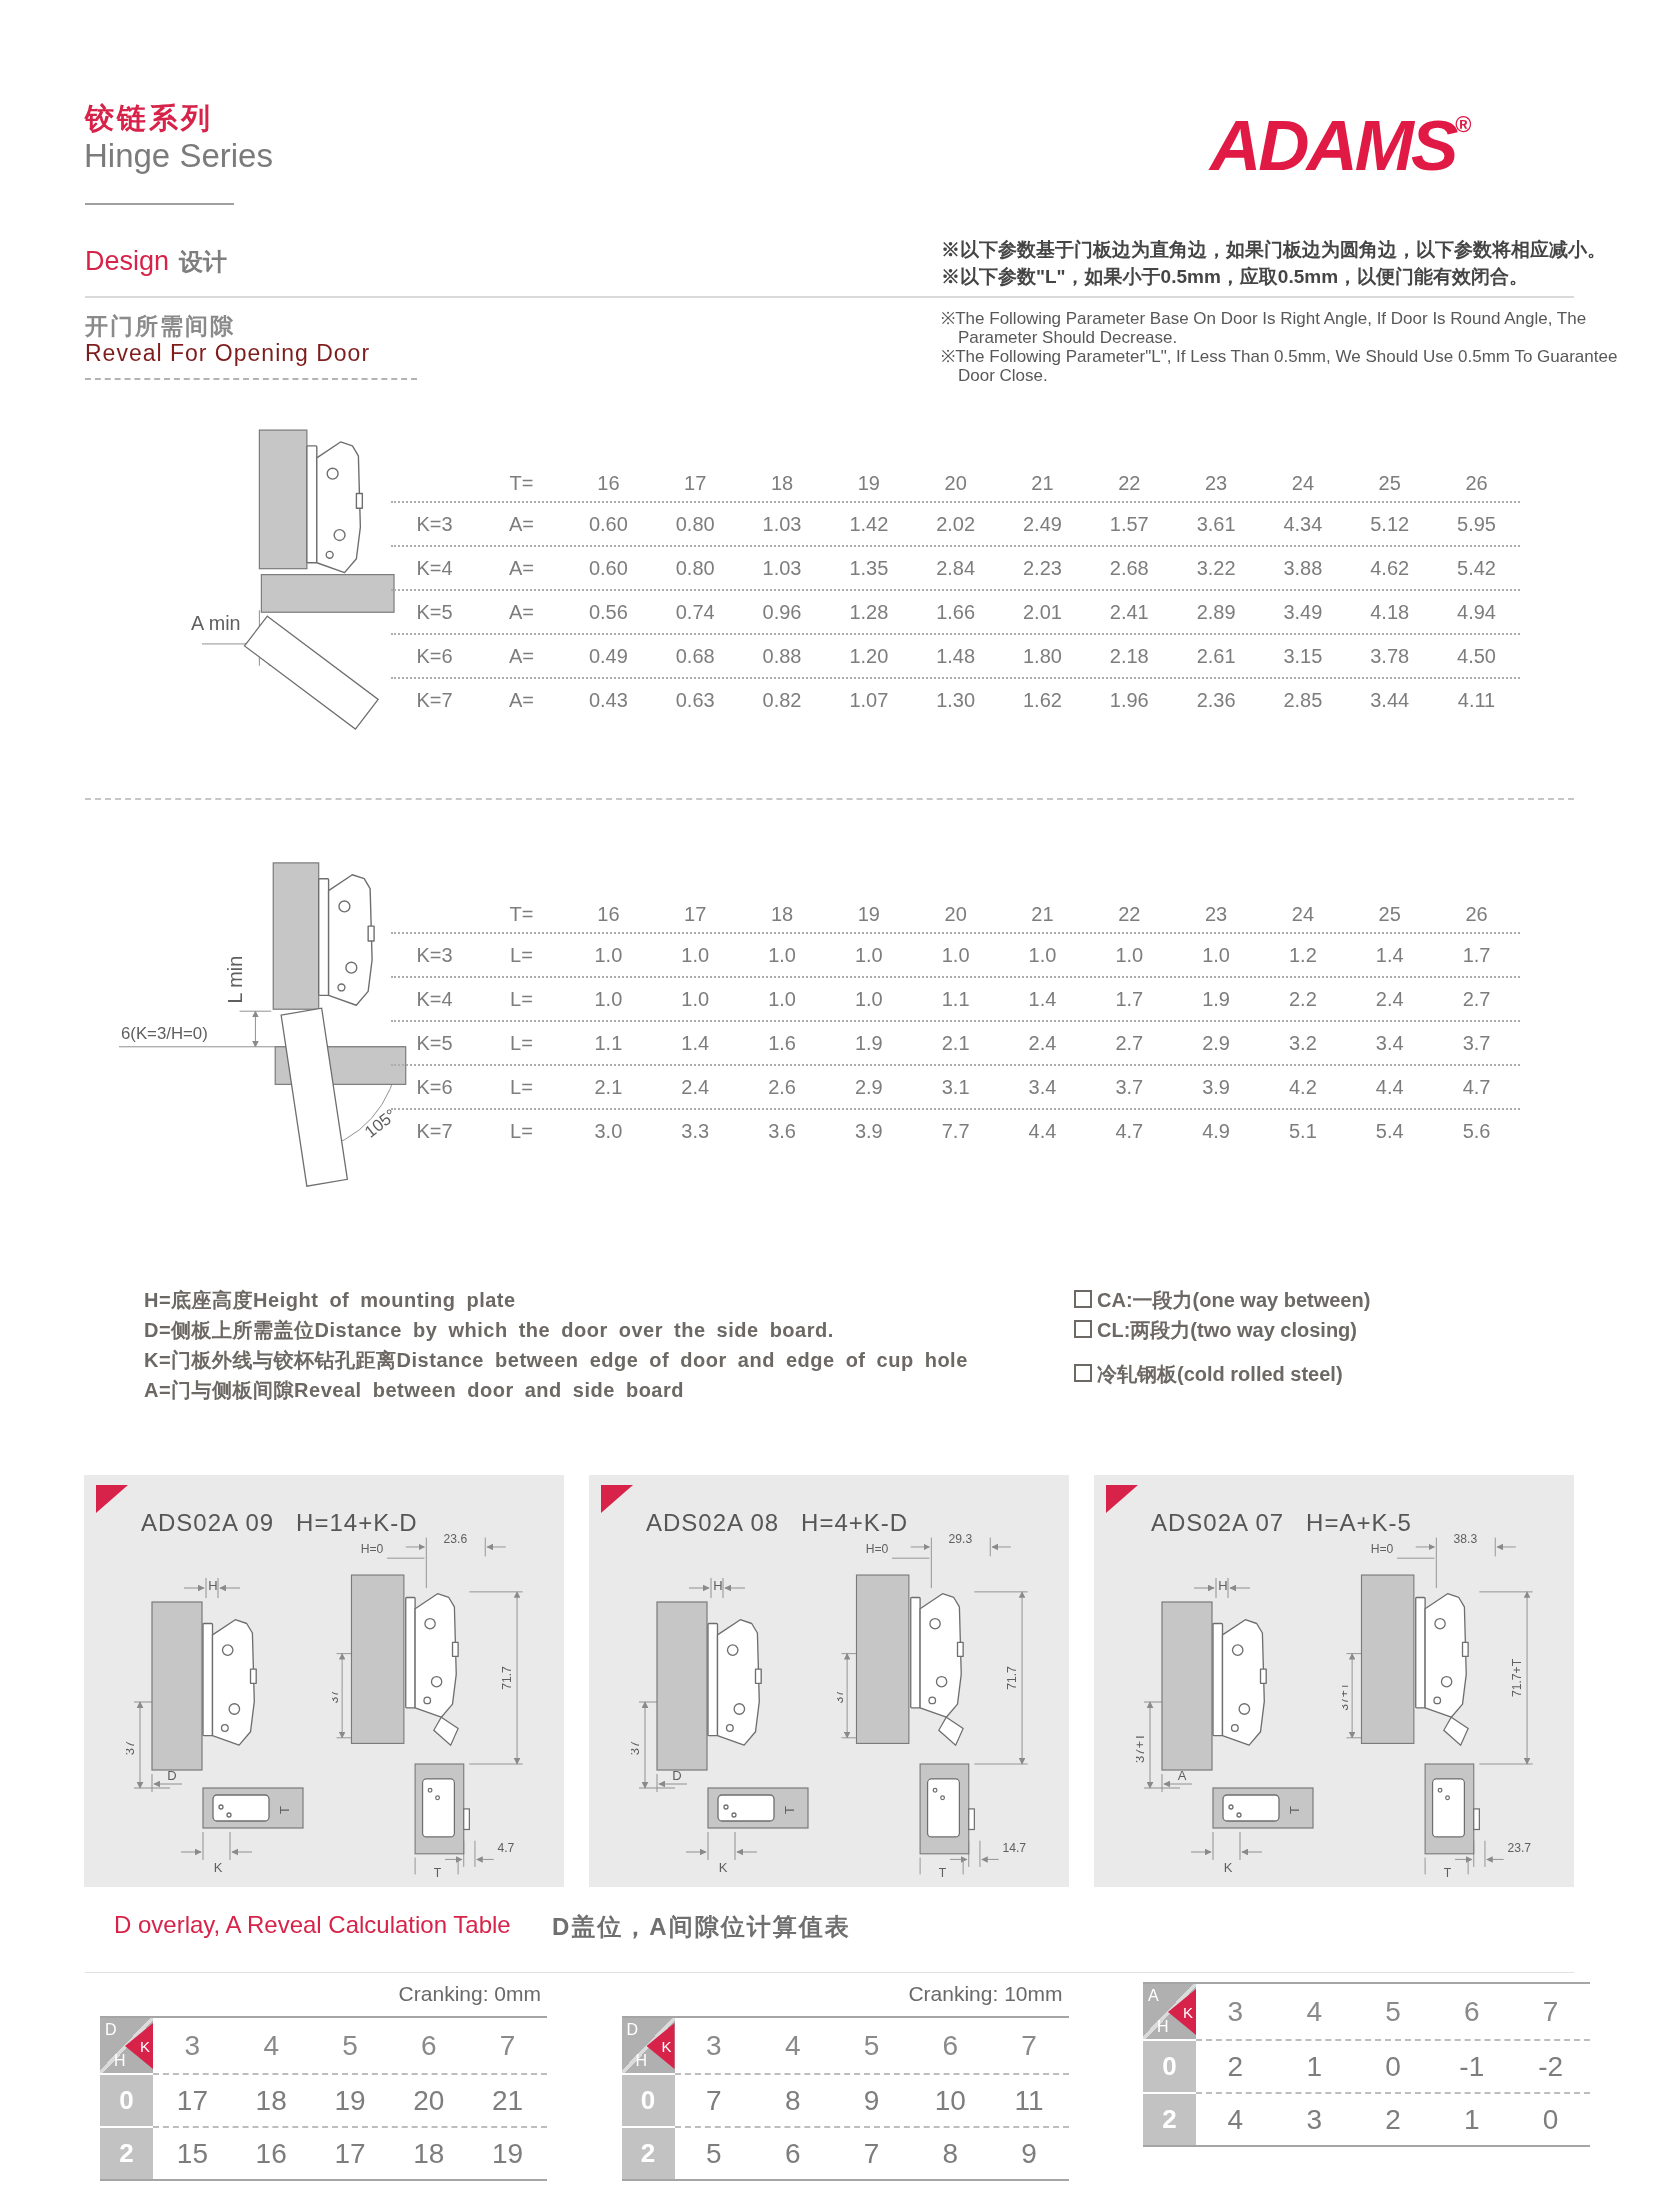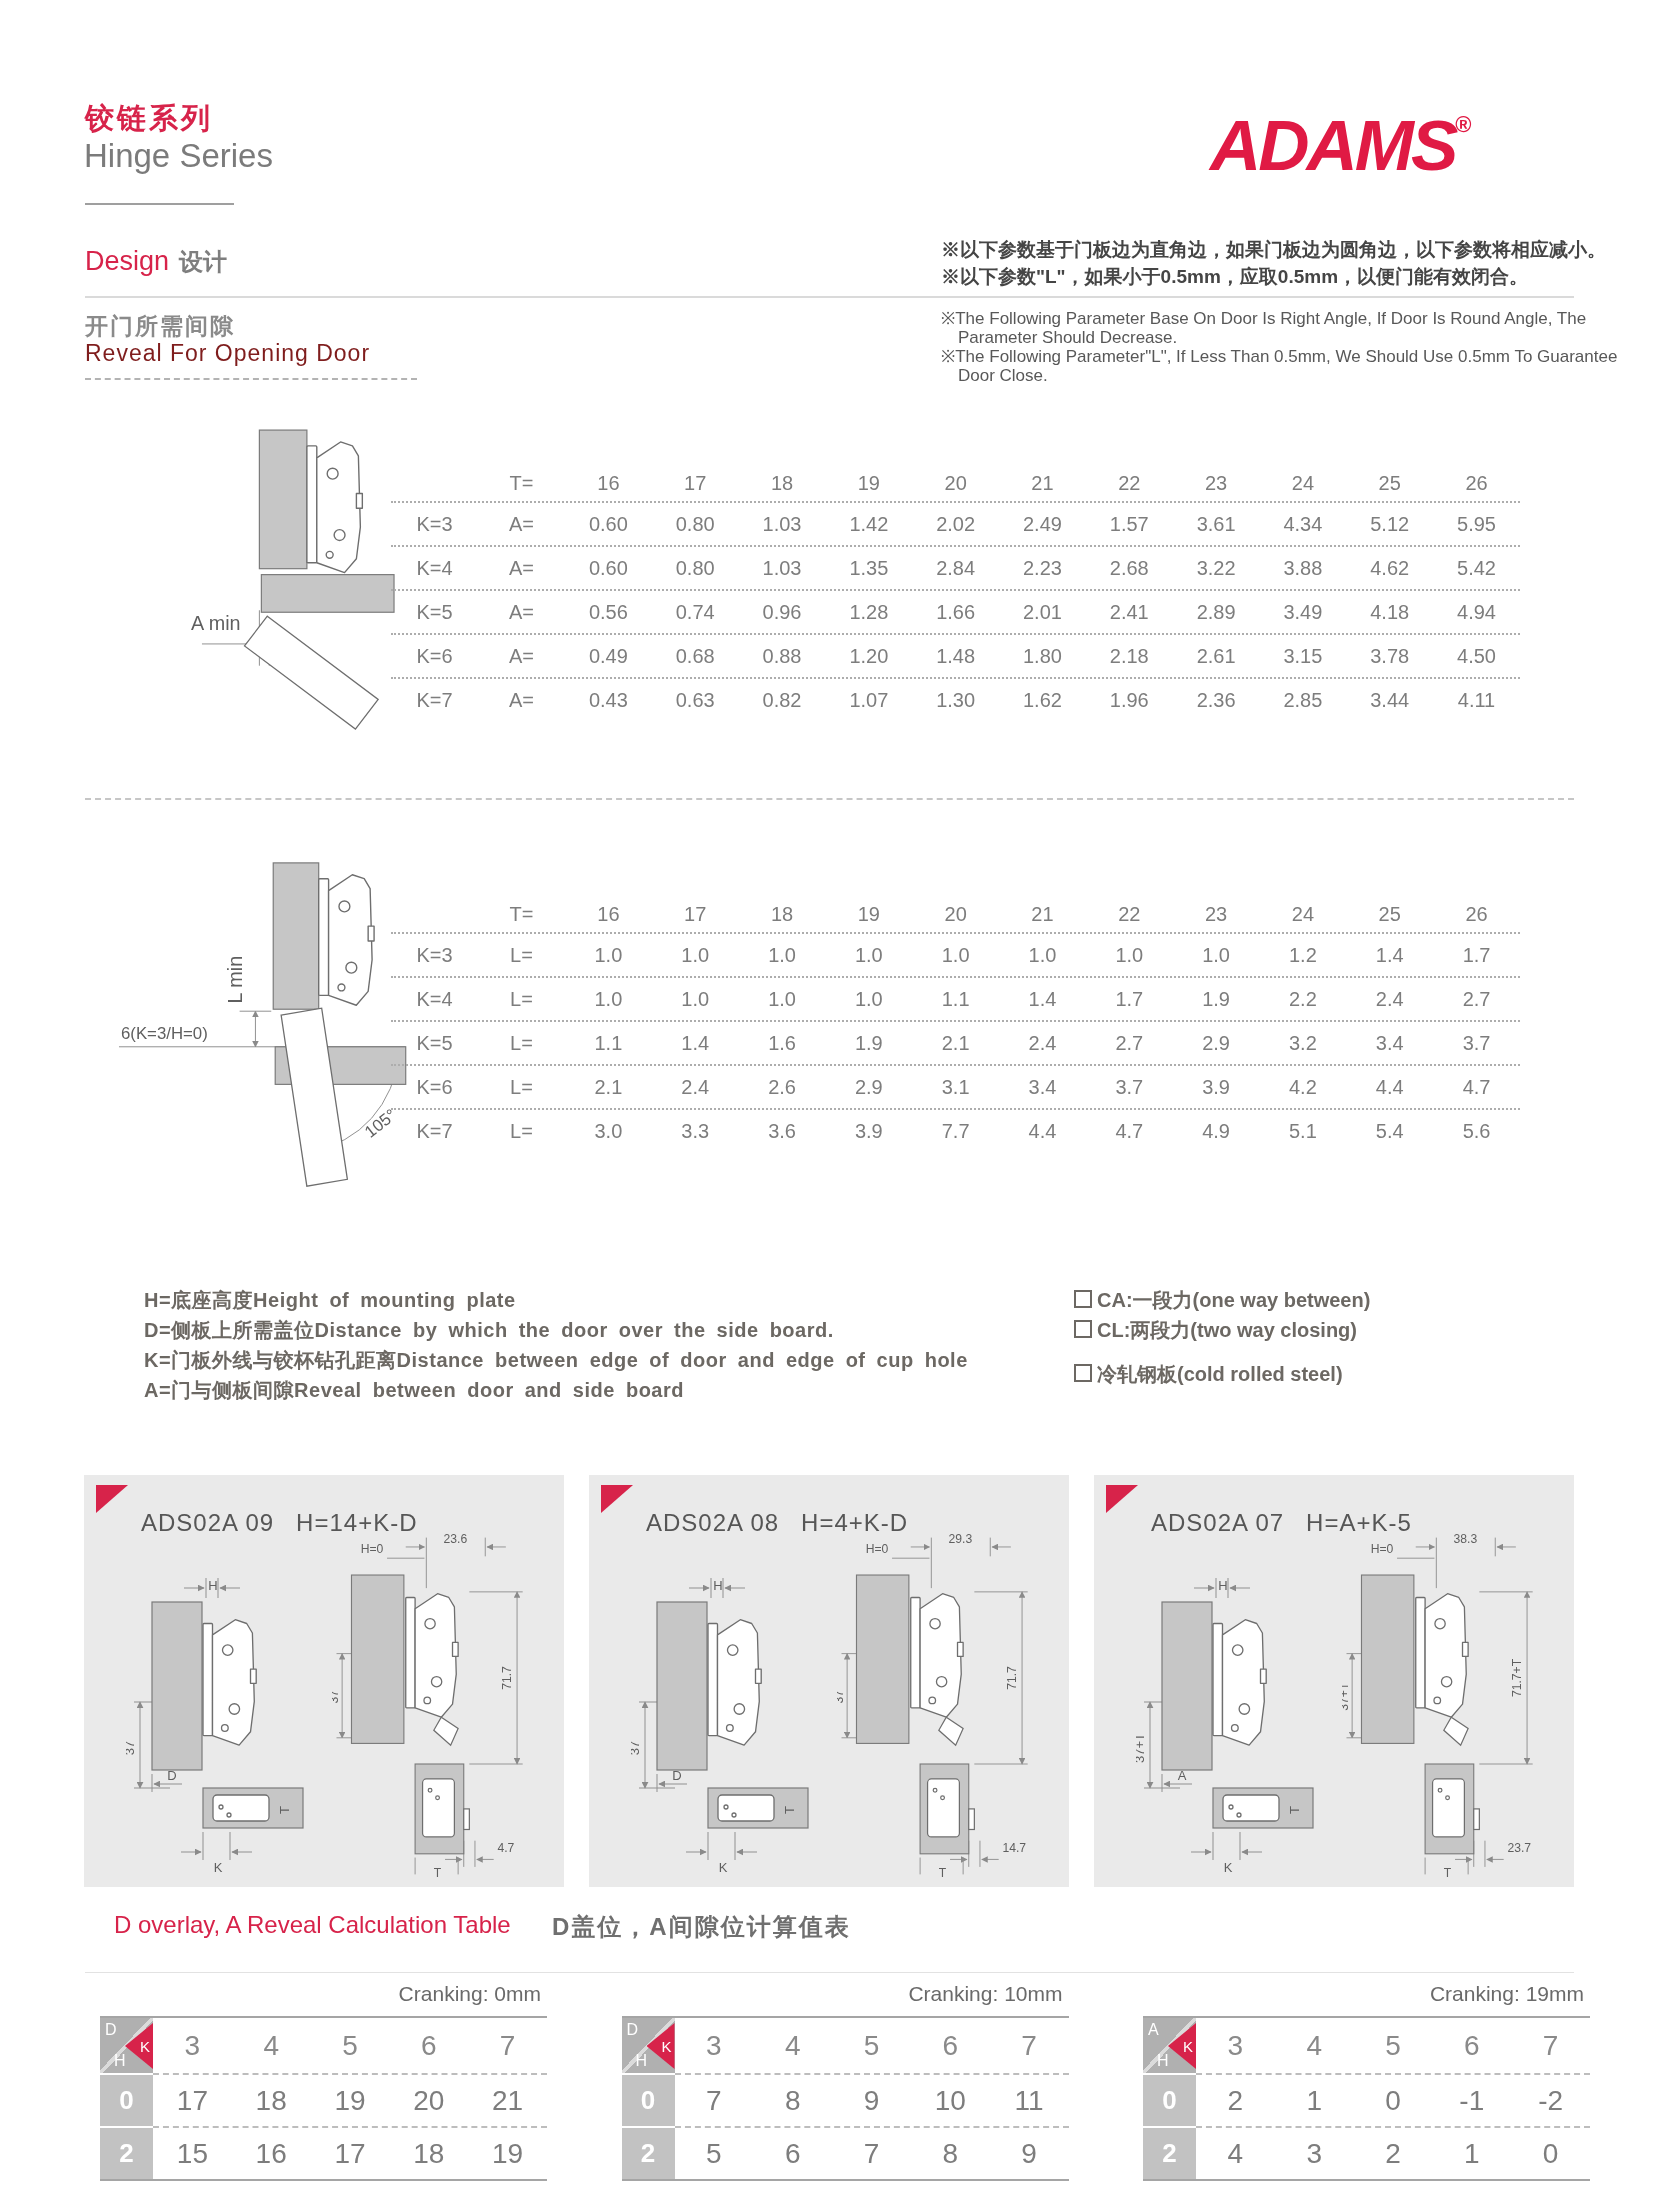--- a/index.html
+++ b/index.html
@@ -553,21 +553,20 @@
               <span class="ct-v">6</span>
               <span class="ct-v">7</span>
               <span class="ct-v">8</span>
               <span class="ct-v">9</span>
             </div>
           </div>
       </div>
     </div>
 
     <div class="ctable">
-      <div class="cranking">Cranking: 19mm</div>
       <div class="ct-grid">
         <div class="ct-labels">
           <div class="ct-corner">
             <span class="c-d">A</span>
             <span class="c-h">H</span>
             <span class="c-tri">
                 <i>K</i>
               </span>
           </div>
           <div class="ct-rl">0</div>

